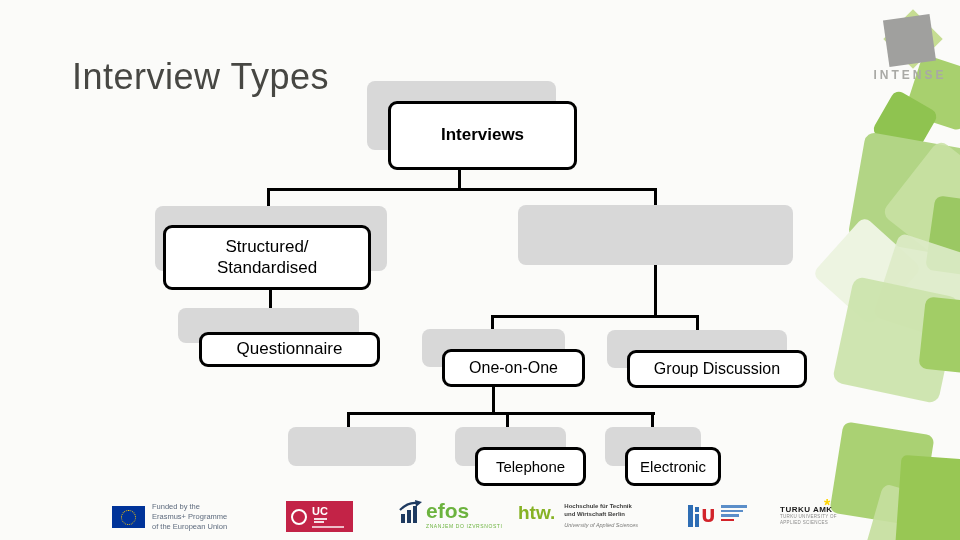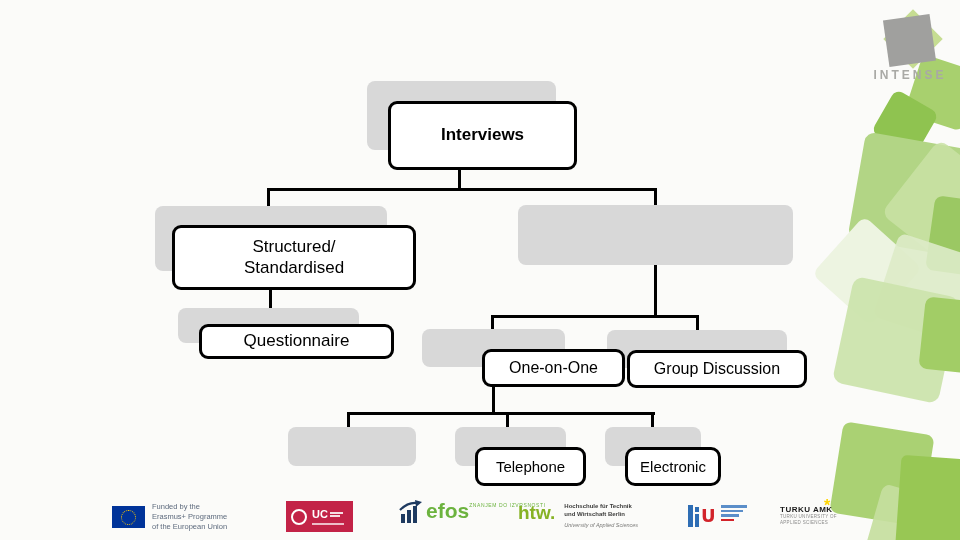--- a/index.html
+++ b/index.html
@@ -23,35 +23,35 @@
   
   .conn{position:absolute;background:#000;z-index:1;}
   .node-shadow{position:absolute;background:#d8d8d8;border-radius:8px;z-index:2;}
   .node-box{position:absolute;background:#fff;border:3px solid #000;border-radius:9px;z-index:3;
     display:flex;align-items:center;justify-content:center;text-align:center;
     color:#000;white-space:pre-line;line-height:1.18;box-sizing:border-box;}
   
   #sh-interviews{left:367px;top:81px;width:189px;height:69px;}
   #nb-interviews{left:388px;top:101px;width:189px;height:69px;font-size:17px;font-weight:700;text-align:center;}
   #sh-structured{left:155px;top:206px;width:232px;height:65px;}
-  #nb-structured{left:172px;top:225px;width:244px;height:65px;font-size:17px;}
+  #nb-structured{left:163px;top:225px;width:208px;height:65px;font-size:17px;}
   #sh-semi{left:518px;top:205px;width:275px;height:60px;}
   #nb-semi{left:539px;top:224px;width:275px;height:60px;font-size:17px;}
   #sh-questionnaire{left:178px;top:308px;width:181px;height:35px;}
-  #nb-questionnaire{left:199px;top:324px;width:195px;height:35px;font-size:17px;text-align:right;}
+  #nb-questionnaire{left:199px;top:332px;width:181px;height:35px;font-size:17px;text-align:right;}
   #sh-oneonone{left:422px;top:329px;width:143px;height:38px;}
-  #nb-oneonone{left:442px;top:349px;width:143px;height:38px;font-size:16px;margin-left:40px;}
+  #nb-oneonone{left:442px;top:349px;width:143px;height:38px;font-size:16px;}
   #sh-group{left:607px;top:330px;width:180px;height:38px;}
   #nb-group{left:627px;top:350px;width:180px;height:38px;font-size:16px;}
   #sh-face{left:288px;top:427px;width:128px;height:39px;}
   #nb-face{left:308px;top:447px;width:128px;height:39px;font-size:15px;}
   #sh-telephone{left:455px;top:427px;width:111px;height:39px;}
   #nb-telephone{left:475px;top:447px;width:111px;height:39px;font-size:15px;}
   #sh-electronic{left:605px;top:427px;width:96px;height:39px;}
-  #nb-electronic{left:625px;top:447px;width:96px;height:39px;font-size:15px;border-radius:10px;}
+  #nb-electronic{left:625px;top:447px;width:96px;height:39px;font-size:15px;}
   
   #c-int-drop{left:458px;top:150px;width:3px;height:41px;}
   #c-h1{left:267px;top:188px;width:390px;height:3px;}
   #c-d1{left:267px;top:188px;width:3px;height:40px;}
   #c-d2{left:654px;top:188px;width:3px;height:40px;}
   #c-str-q{left:269px;top:270px;width:3px;height:62px;}
   #c-semi-drop{left:654px;top:260px;width:3px;height:58px;}
   #c-h2{left:491px;top:315px;width:208px;height:3px;}
   #c-d3{left:491px;top:315px;width:3px;height:22px;}
   #c-d4{left:696px;top:315px;width:3px;height:26px;}
@@ -62,26 +62,26 @@
   #c-d7{left:651px;top:412px;width:3px;height:22px;}
   
   .logo{position:absolute;z-index:6;}
   #eu-logo{left:112px;top:502px;display:flex;align-items:center;}
   #eu-flag{width:33px;height:22px;background:#039;position:relative;flex:0 0 auto;}
   #eu-stars{position:absolute;left:9px;top:4px;width:13px;height:13px;border:1px dotted #fc0;border-radius:50%;}
   #eu-text{margin-left:7px;font-size:7.5px;line-height:1.3;color:#5e6b7e;}
   #uc-logo{left:286px;top:501px;width:67px;height:31px;background:#c32347;display:flex;align-items:center;padding:0 5px;box-sizing:border-box;}
   #uc-seal{width:16px;height:16px;border:2.5px solid #fff;border-radius:50%;box-sizing:border-box;flex:0 0 auto;}
   #uc-right{margin-left:5px;display:flex;flex-direction:column;}
-  #uc-row1{display:flex;align-items:center;}
+  #uc-row1{display:flex;align-items:flex-start;flex-direction:column;}
   #uc-word{font-size:11px;font-weight:700;color:#fff;line-height:1;}
   .uc-mini{height:2px;background:#fff;opacity:.85;margin:1px 0 0 2px;}
   #uc-line-wide{width:32px;height:2px;background:#fff;opacity:.7;margin-top:3px;}
   #efos-logo{left:398px;top:500px;display:flex;align-items:flex-start;}
-  #efos-text{display:flex;margin-left:2px;}
+  #efos-text{display:flex;flex-direction:column;margin-left:2px;}
   #efos-word{font-size:21px;font-weight:700;color:#6cb33f;line-height:1;}
   #efos-tag{font-size:5px;letter-spacing:.6px;color:#6cb33f;margin-top:2px;}
   #htw-logo{left:518px;top:503px;display:flex;align-items:flex-start;}
   #htw-word{font-size:19px;font-weight:700;color:#86b224;line-height:1;}
   #htw-right{margin-left:9px;display:flex;flex-direction:column;}
   .htw-bold{font-size:6px;font-weight:700;color:#3c3c3b;line-height:1.3;}
   #htw-sub{font-size:5.5px;font-style:italic;color:#7a7a78;margin-top:3px;}
   #iu-logo{left:688px;top:503px;display:flex;align-items:flex-start;}
   .iu-bar{width:4.5px;background:#2e6db4;}
   #iu-mark{display:flex;align-items:flex-end;height:24px;}
@@ -112,20 +112,21 @@
     <div class="gshape" style="left:872px;top:492px;width:74px;height:74px;background:#c6de9e;opacity:.92;transform:rotate(16deg);border-radius:8px;"></div>
     <div class="gshape" style="left:898px;top:458px;width:95px;height:100px;background:#98c754;transform:rotate(4deg);border-radius:6px;"></div>
   </div>
 
   <div id="intense-logo">
     <div id="intense-diamond"></div>
     <div id="intense-square"></div>
     <div id="intense-wordmark">INTENSE</div>
   </div>
 
+  <div id="title">Interview Types</div>
 
   <div class="conn" id="c-int-drop"></div>
   <div class="conn" id="c-h1"></div>
   <div class="conn" id="c-d1"></div>
   <div class="conn" id="c-d2"></div>
   <div class="conn" id="c-str-q"></div>
   <div class="conn" id="c-semi-drop"></div>
   <div class="conn" id="c-h2"></div>
   <div class="conn" id="c-d3"></div>
   <div class="conn" id="c-d4"></div>

